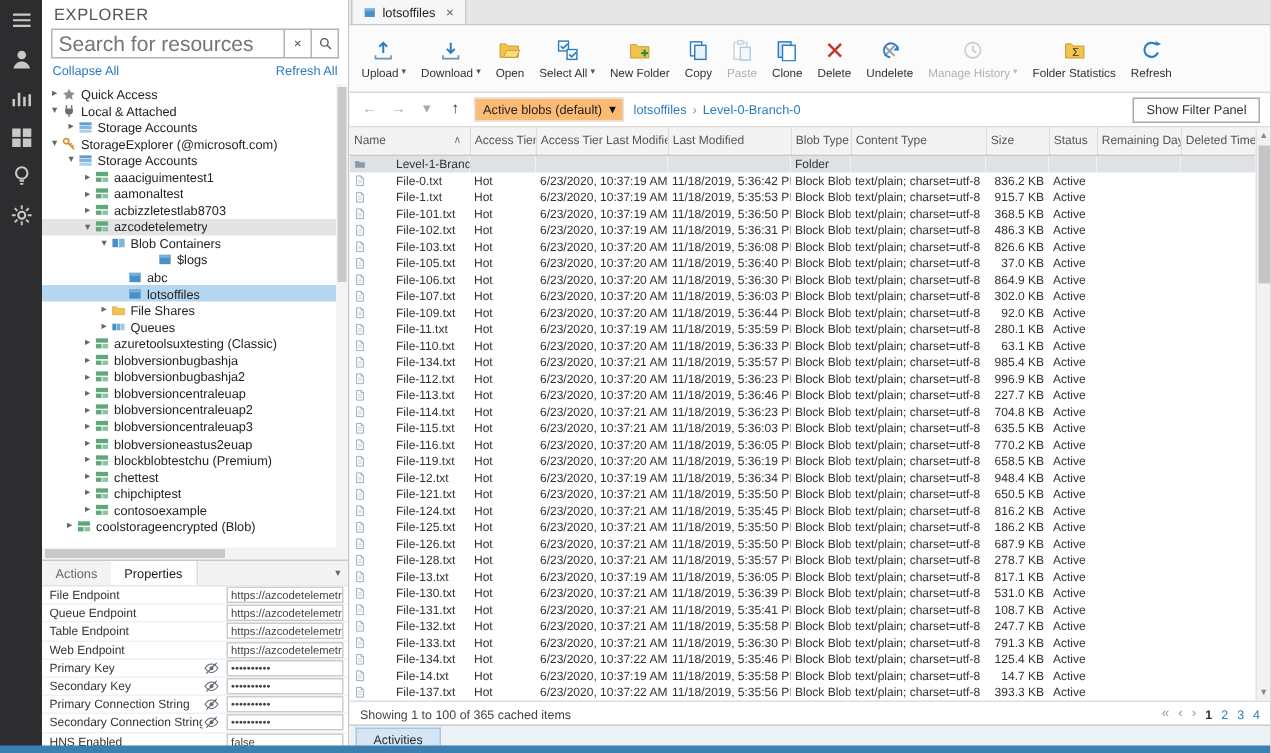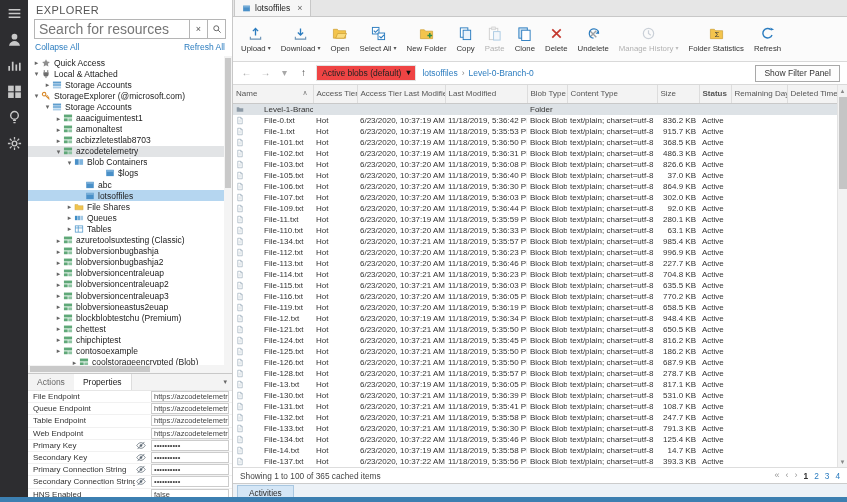--- a/index.html
+++ b/index.html
@@ -50,21 +50,21 @@
   .tool{display:flex;flex-direction:column;align-items:center;justify-content:center;padding:2px 5px;height:41px;cursor:pointer;gap:2px}
   .tool-icon{height:16px;display:flex;align-items:center}
   .tool-icon svg{width:15px;height:15px;display:block}
   .tool-bottom{display:flex;align-items:center;gap:2px}
   .tool-label{font-size:7.8px;color:#333;white-space:nowrap}
   .tool-caret{font-size:6px;color:#555;line-height:1}
   .tool.disabled{opacity:.38;cursor:default}
   .nav-bar{height:23px;display:flex;align-items:center;gap:6px;padding:0 7px;border-bottom:1px solid #d9d9d9}
   .nav-icon{width:13px;text-align:center;font-size:10px;color:#a8a8a8;cursor:pointer;line-height:1}
   .nav-icon.enabled{color:#333}
-  .blob-select{display:flex;align-items:center;gap:5px;padding:2px 5px;font-size:8.5px;color:#222;cursor:pointer;border:1px solid #e2e2e2;background:#ef4444}
+  .blob-select{display:flex;align-items:center;gap:5px;padding:2px 5px;font-size:8.5px;color:#222;cursor:pointer;border:1px solid #e2e2e2;background:#fdba74}
   .blob-caret{font-size:8px;color:#111;font-weight:bold;line-height:1}
   .crumbs{display:flex;align-items:center;gap:4px;min-width:0;overflow:hidden}
   .crumb{color:#2b7cbf;font-size:8.5px;cursor:pointer;white-space:nowrap}
   .crumb-sep{color:#888;font-size:8.5px}
   .filter-btn{margin-left:auto;border:1px solid #a8a8a8;background:#fdfdfd;padding:2.5px 8px;font-size:8.5px;color:#333;white-space:nowrap;cursor:pointer;flex-shrink:0}
   .grid{flex:1;position:relative;overflow:hidden;display:flex;min-height:0}
   .grid-inner{width:604px;overflow:hidden}
   table{border-collapse:collapse;table-layout:fixed;width:604px}
   th{height:18px;background:#f3f3f3;border-right:1px solid #ddd;border-bottom:1px solid #c9c9c9;font-weight:normal;font-size:8px;color:#555;text-align:left;padding:0 3px;white-space:nowrap;overflow:hidden;position:relative;cursor:pointer}
   th .sort{position:absolute;right:5px;top:4px;color:#777;font-size:7px}
@@ -298,30 +298,20 @@
           <span class="arrow">▸</span>
           <span class="icon">
             <svg viewBox="0 0 16 16">
               <rect x="1.5" y="4.5" width="4" height="7" fill="#3f8ec6"></rect>
               <rect x="6" y="4.5" width="4" height="7" fill="#6fa9d4"></rect>
               <rect x="10.5" y="4.5" width="4" height="7" fill="#a3c9e5"></rect>
             </svg>
           </span>
           <span class="label">Queues</span>
         </div>
-        <div class="tree-item" style="padding-left: 37px;">
-          <span class="arrow">▸</span>
-          <span class="icon">
-            <svg viewBox="0 0 16 16">
-              <rect x="2" y="3" width="12" height="10" fill="#fff" stroke="#3f8ec6" stroke-width="1.1"></rect>
-              <path d="M2 6.3h12M6.8 3v10" stroke="#3f8ec6" stroke-width="1.1"></path>
-            </svg>
-          </span>
-          <span class="label">Tables</span>
-        </div>
         <div class="tree-item" style="padding-left: 26px;">
           <span class="arrow">▸</span>
           <span class="icon">
             <svg viewBox="0 0 16 16">
               <rect x="1.5" y="2.5" width="13" height="4.6" fill="#5fa878"></rect>
               <rect x="1.5" y="8.6" width="6" height="4.6" fill="#5fa878"></rect>
               <rect x="8.5" y="8.6" width="6" height="4.6" fill="#8cc3a0"></rect>
             </svg>
           </span>
           <span class="label">azuretoolsuxtesting (Classic)</span>
@@ -429,21 +419,21 @@
           <span class="arrow">▸</span>
           <span class="icon">
             <svg viewBox="0 0 16 16">
               <rect x="1.5" y="2.5" width="13" height="4.6" fill="#5fa878"></rect>
               <rect x="1.5" y="8.6" width="6" height="4.6" fill="#5fa878"></rect>
               <rect x="8.5" y="8.6" width="6" height="4.6" fill="#8cc3a0"></rect>
             </svg>
           </span>
           <span class="label">contosoexample</span>
         </div>
-        <div class="tree-item" style="padding-left: 42px;">
+        <div class="tree-item" style="padding-left: 14px;">
           <span class="arrow">▸</span>
           <span class="icon">
             <svg viewBox="0 0 16 16">
               <rect x="1.5" y="2.5" width="13" height="4.6" fill="#5fa878"></rect>
               <rect x="1.5" y="8.6" width="6" height="4.6" fill="#5fa878"></rect>
               <rect x="8.5" y="8.6" width="6" height="4.6" fill="#8cc3a0"></rect>
             </svg>
           </span>
           <span class="label">coolstorageencrypted (Blob)</span>
         </div>
@@ -718,21 +708,21 @@
         <table>
           <thead>
               <tr id="headRow">
                 <th style="width: 80px;"><span>Name</span><span class="sort">∧</span></th>
                 <th style="width: 44px;"><span>Access Tier</span></th>
                 <th style="width: 88px;"><span>Access Tier Last Modified</span></th>
                 <th style="width: 82px;"><span>Last Modified</span></th>
                 <th style="width: 40px;"><span>Blob Type</span></th>
                 <th style="width: 90px;"><span>Content Type</span></th>
                 <th style="width: 42px;"><span>Size</span></th>
-                <th style="width: 32px; font-weight: bold;"><span>Status</span></th>
+                <th style="width: 32px;"><span>Status</span></th>
                 <th style="width: 56px;"><span>Remaining Days</span></th>
                 <th style="width: 50px;"><span>Deleted Time</span></th>
               </tr>
             </thead>
           <tbody id="tbody">
               <tr class="row folder-row">
                 <td class="col-name">
                   <div class="name-cell">
                     <span class="icon">
                       <svg viewBox="0 0 16 16">

